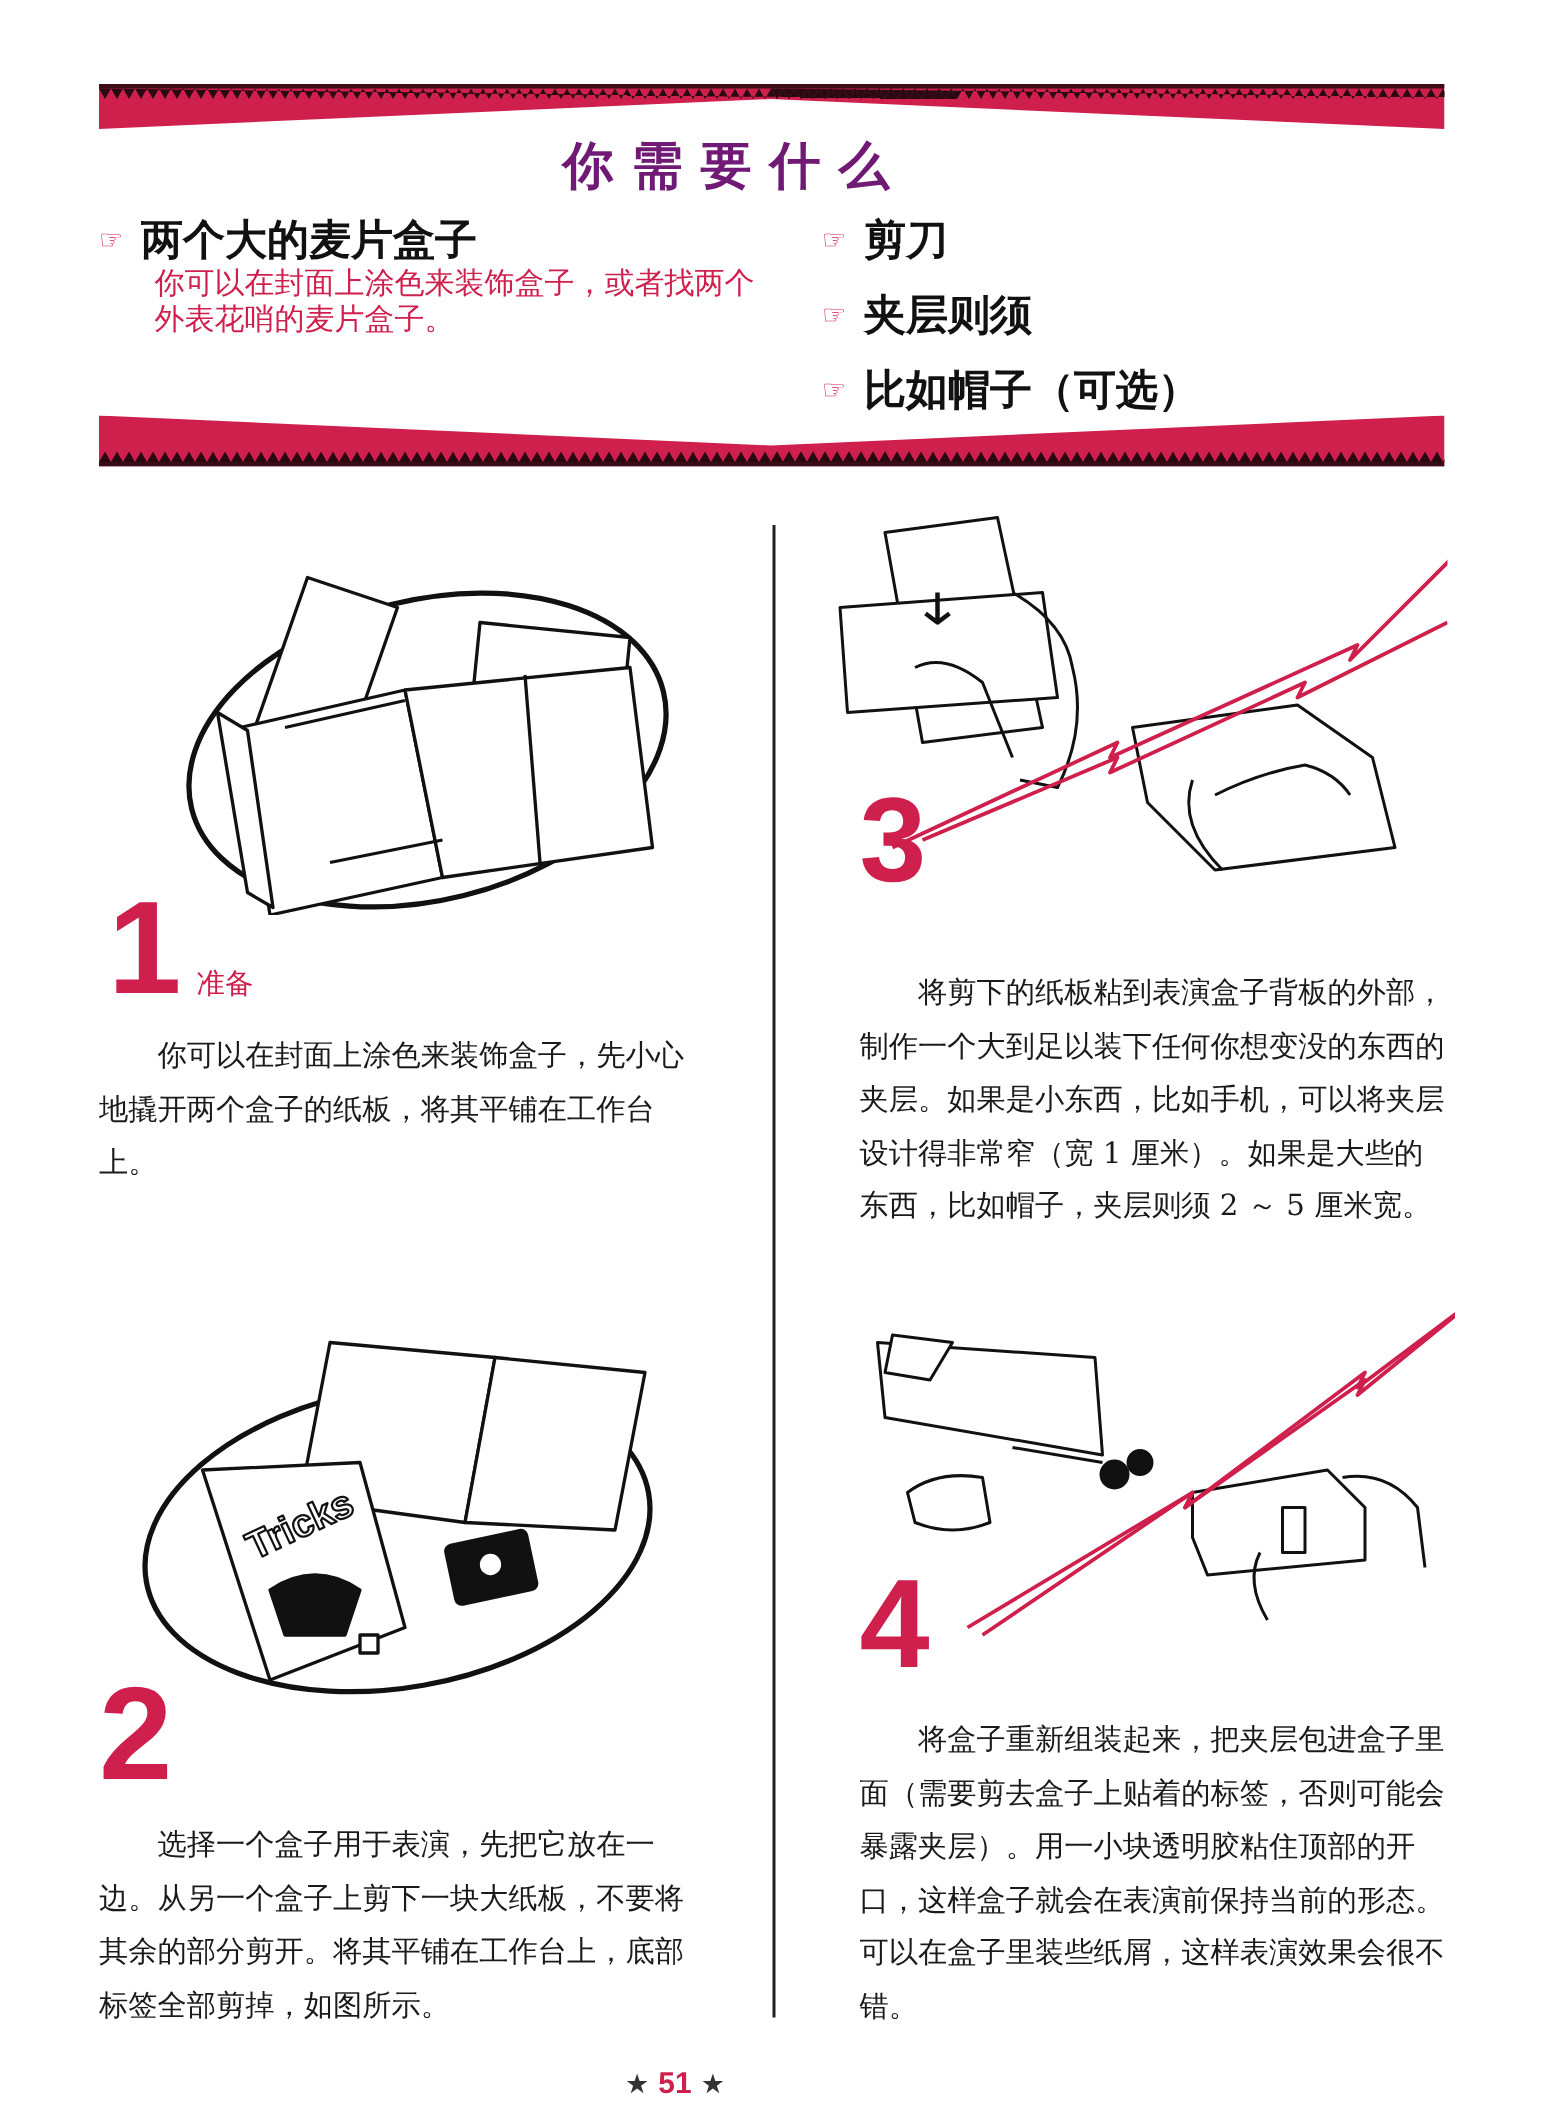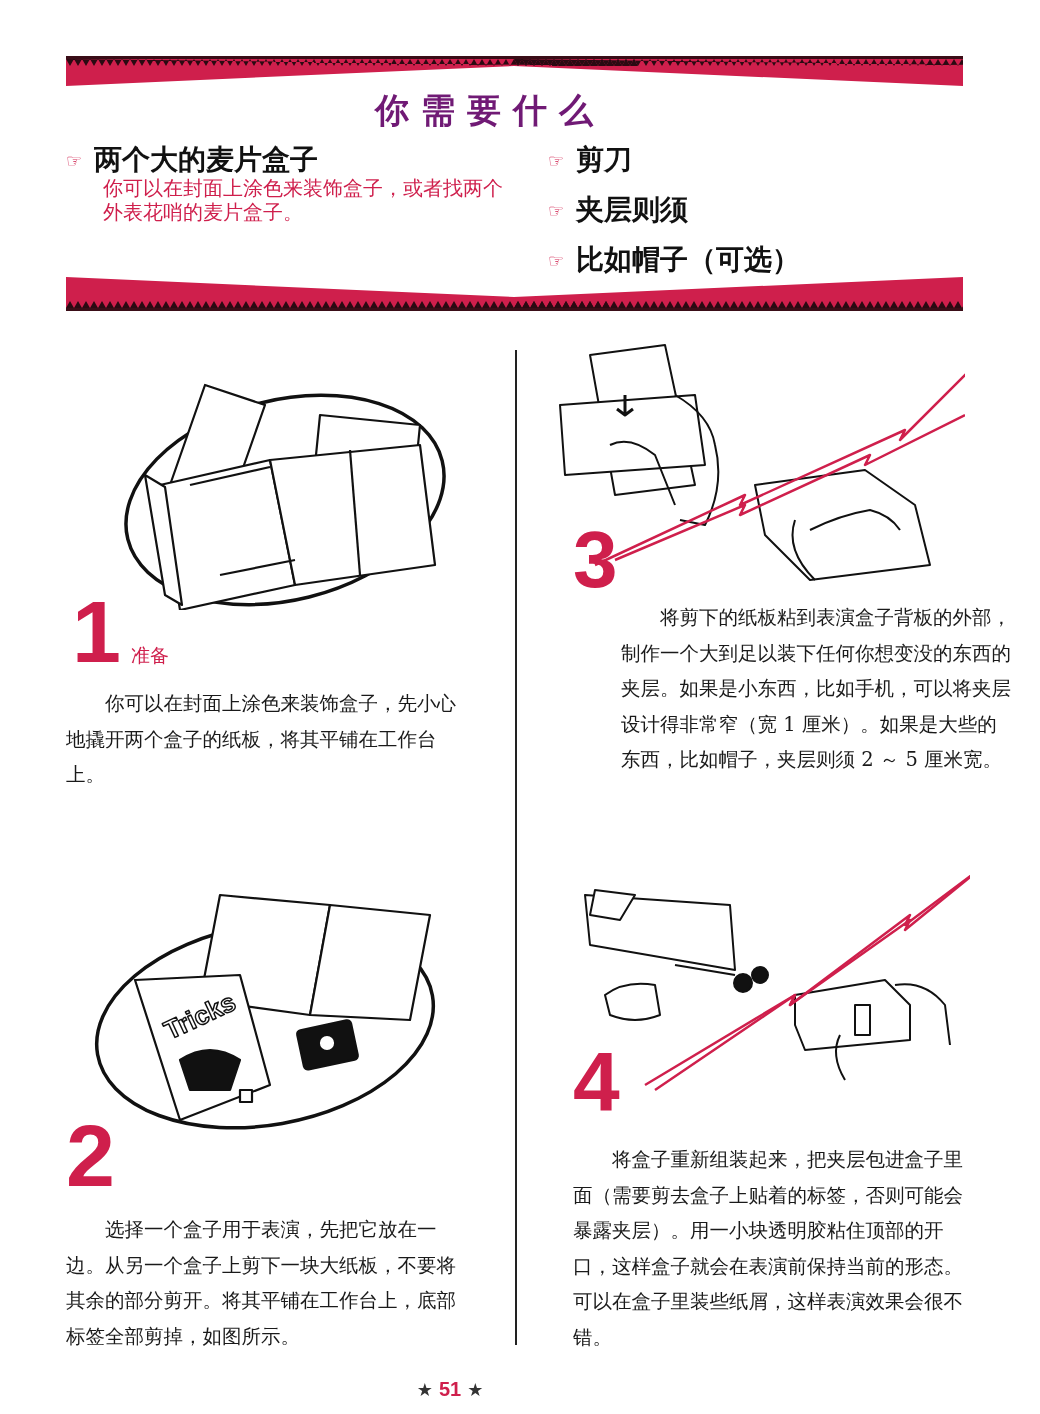--- a/index.html
+++ b/index.html
@@ -122,21 +122,21 @@
     <path d="M120,60 q35,20 40,50 q10,40 -10,80 l-25,-5"></path>
     <path d="M55,110 q20,-10 45,10 l20,50"></path>
     <polygon points="200,150 310,135 360,170 375,230 255,245 210,200" fill="#fff"></polygon>
     <path d="M255,195 q30,-15 60,-20 q20,5 30,20"></path>
     <path d="M240,185 q-10,30 20,60"></path>
     <path d="M60,225 l130,-55 l-5,10 l130,-60 l-5,10 l100,-50" stroke="#cf1f4c" stroke-width="2.5"></path>
     <path d="M40,230 l150,-70 l-5,10 l165,-75 l-5,10 l100,-100" stroke="#cf1f4c" stroke-width="2.5"></path>
   </svg>
 </div>
 <div class="step-num" style="left:573px; top:520px; font-size:80px;">3</div>
-<div class="para" style="left:573px; top:600px; width:395px;margin-left:48px;">将剪下的纸板粘到表演盒子背板的外部，制作一个大到足以装下任何你想变没的东西的夹层。如果是小东西，比如手机，可以将夹层设计得非常窄（宽 1 厘米）。如果是大些的东西，比如帽子，夹层则须 2 ～ 5 厘米宽。</div>
+<div class="para" style="left:573px; top:644px; width:395px;">将剪下的纸板粘到表演盒子背板的外部，制作一个大到足以装下任何你想变没的东西的夹层。如果是小东西，比如手机，可以将夹层设计得非常窄（宽 1 厘米）。如果是大些的东西，比如帽子，夹层则须 2 ～ 5 厘米宽。</div>
 
 <div class="illus" style="left:575px; top:865px; width:395px; height:230px;">
   <svg width="395" height="230" viewBox="0 0 395 230" fill="none" stroke="#111" stroke-width="2" stroke-linejoin="round">
     <polygon points="10,30 155,40 160,105 15,80" fill="#fff"></polygon>
     <polygon points="20,25 60,30 45,55 15,50" fill="#fff"></polygon>
     <circle cx="168" cy="118" r="9" fill="#111"></circle>
     <circle cx="185" cy="110" r="8" fill="#111"></circle>
     <path d="M100,100 l60,10"></path>
     <path d="M30,130 q20,-15 50,-10 l5,30 q-25,10 -50,0 z"></path>
     <polygon points="220,130 310,115 335,140 335,175 230,185 220,160" fill="#fff"></polygon>

